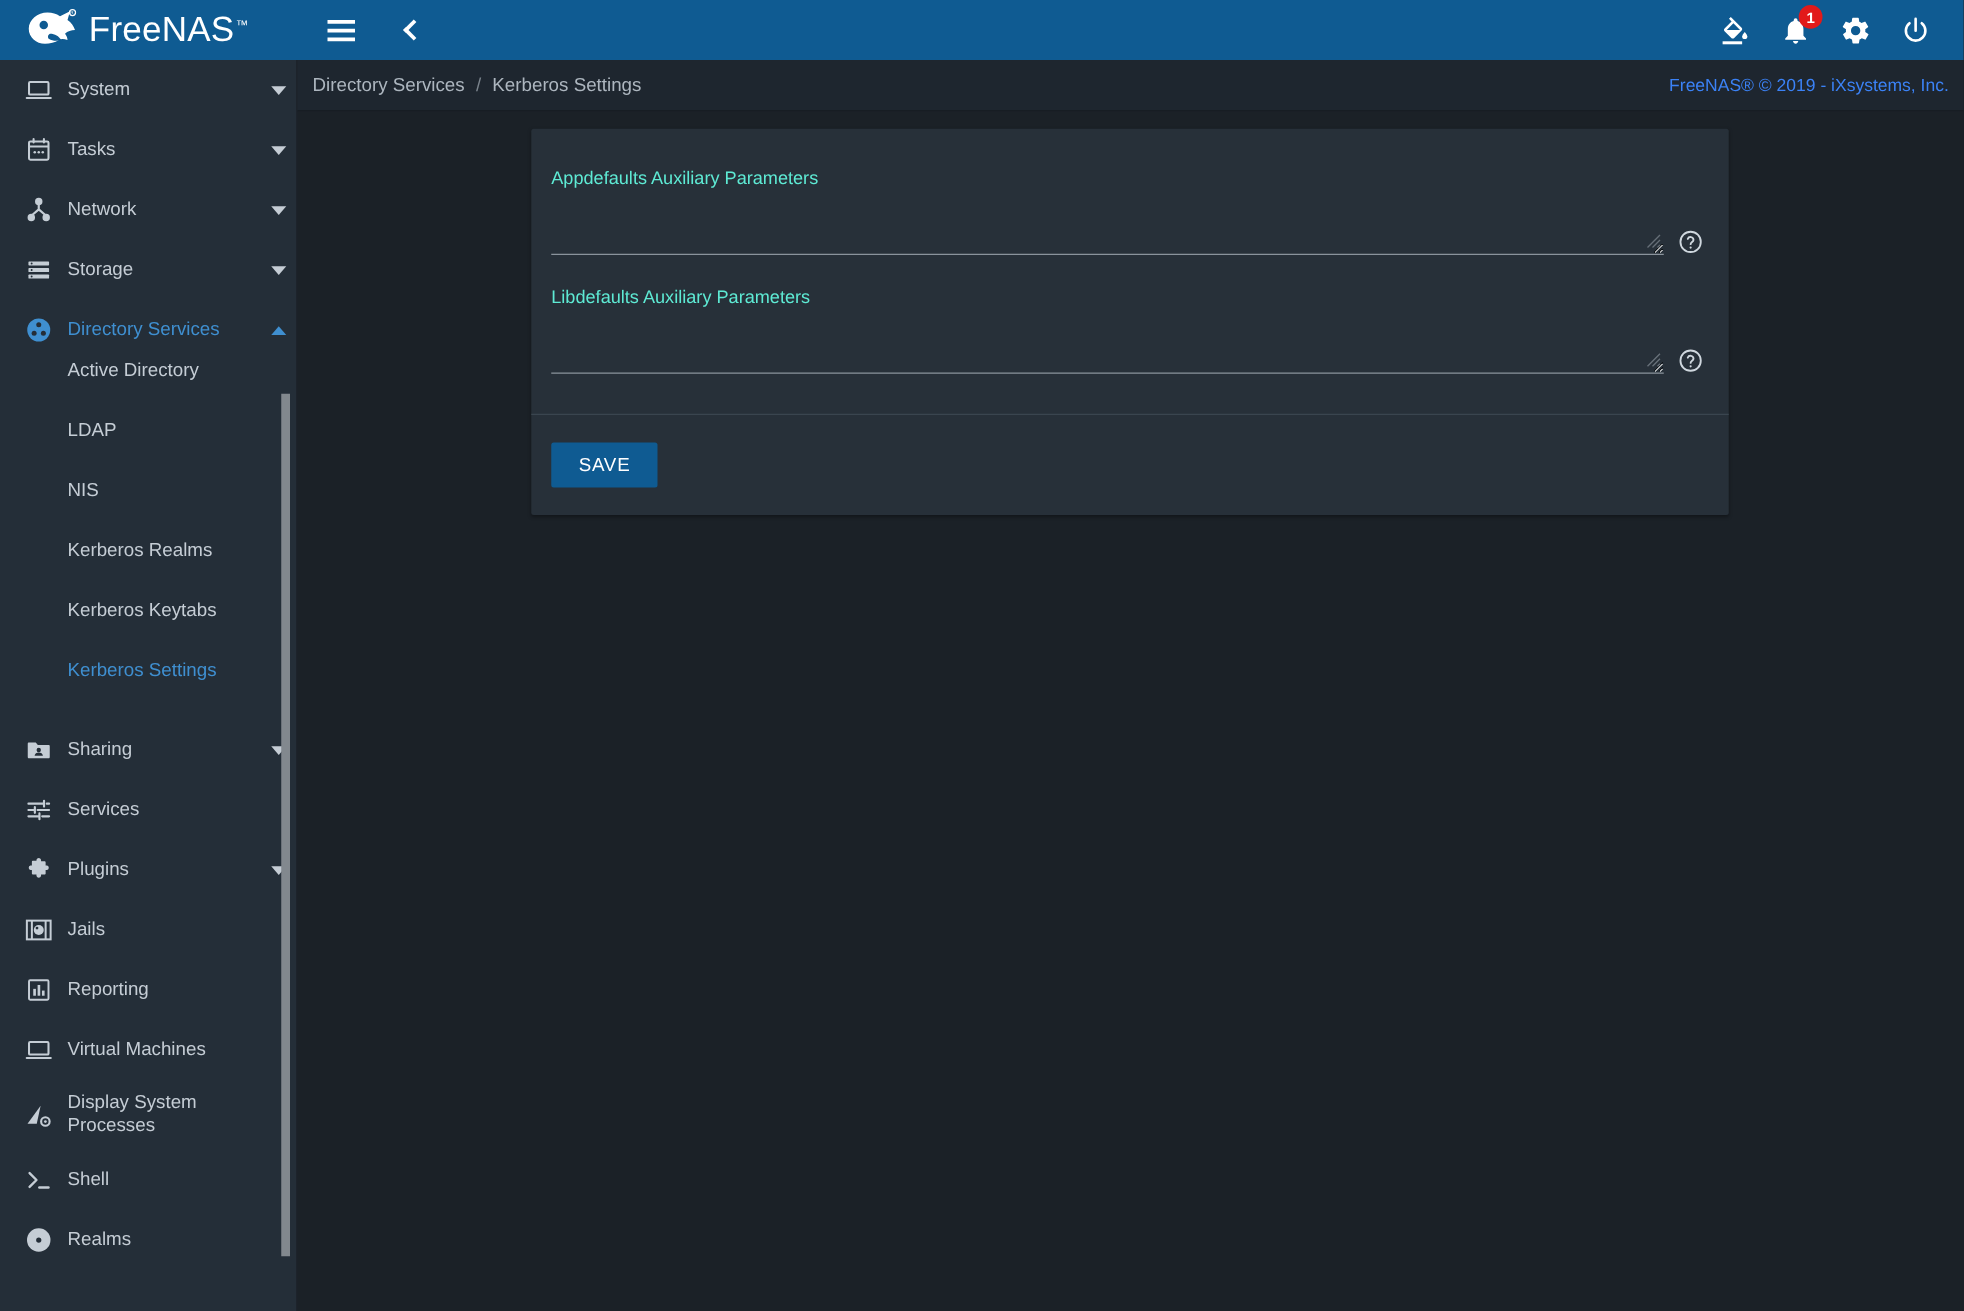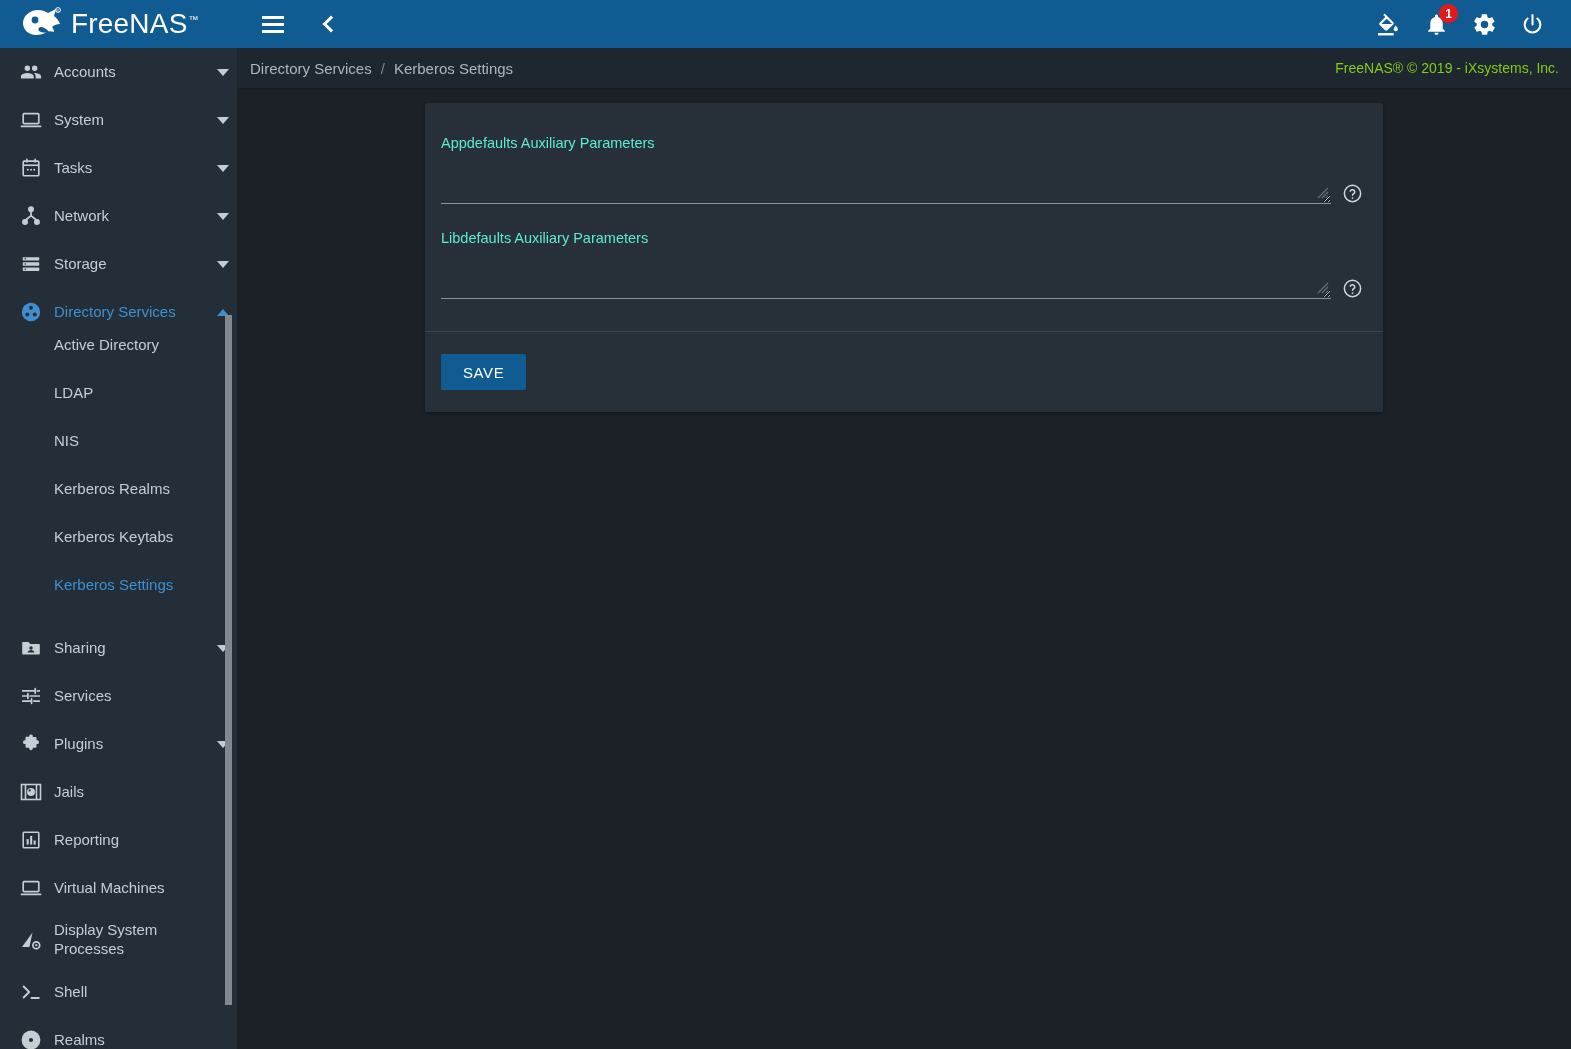--- a/index.html
+++ b/index.html
@@ -179,21 +179,21 @@
     display: flex; align-items: center;
     font-size: 15px;
     color: #adb6bf;
     gap: 9px;
   }
   .crumbs .crumb { cursor: pointer; }
   .crumbs .sep { color: #7b848d; }
   .copyright {
     margin-left: auto;
     font-size: 14px;
-    color: #84cc16;
+    color: #3b82f6;
   }
 
   
   .content {
     position: absolute;
     left: 238px; top: 89px;
     width: 1333px; height: 960px;
     background: #1b2127;
     overflow: hidden;
   }
@@ -337,31 +337,20 @@
           <path d="M7.3 6.3a7.5 7.5 0 1 0 9.4 0"></path>
         </svg>
       </div>
 
     </div>
   </div>
 
   <div class="sidebar">
     <div class="sidebar-inner">
 
-      <div class="nav-item">
-        <span class="nav-icon">
-          <svg width="22" height="22" viewBox="0 0 24 24" fill="currentColor">
-              <path d="M16 11a3 3 0 1 0-3-3 3 3 0 0 0 3 3zm-8 0a3 3 0 1 0-3-3 3 3 0 0 0 3 3zm0 2c-2.3 0-7 1.2-7 3.5V19h14v-2.5C15 14.2 10.3 13 8 13zm8 0c-.3 0-.6 0-1 .1 1.2.8 2 1.9 2 3.4V19h6v-2.5c0-2.3-4.7-3.5-7-3.5z"></path>
-            </svg>
-        </span>
-        <span class="nav-label">Accounts</span>
-        <span class="caret">
-            <i></i>
-          </span>
-      </div>
 
       <div class="nav-item">
         <span class="nav-icon">
           <svg width="22" height="22" viewBox="0 0 24 24" fill="none" stroke="currentColor" stroke-width="1.8">
               <rect x="3.5" y="5" width="17" height="11" rx="1"></rect>
               <path d="M1.5 19h21" stroke-linecap="round"></path>
             </svg>
         </span>
         <span class="nav-label">System</span>
         <span class="caret">

